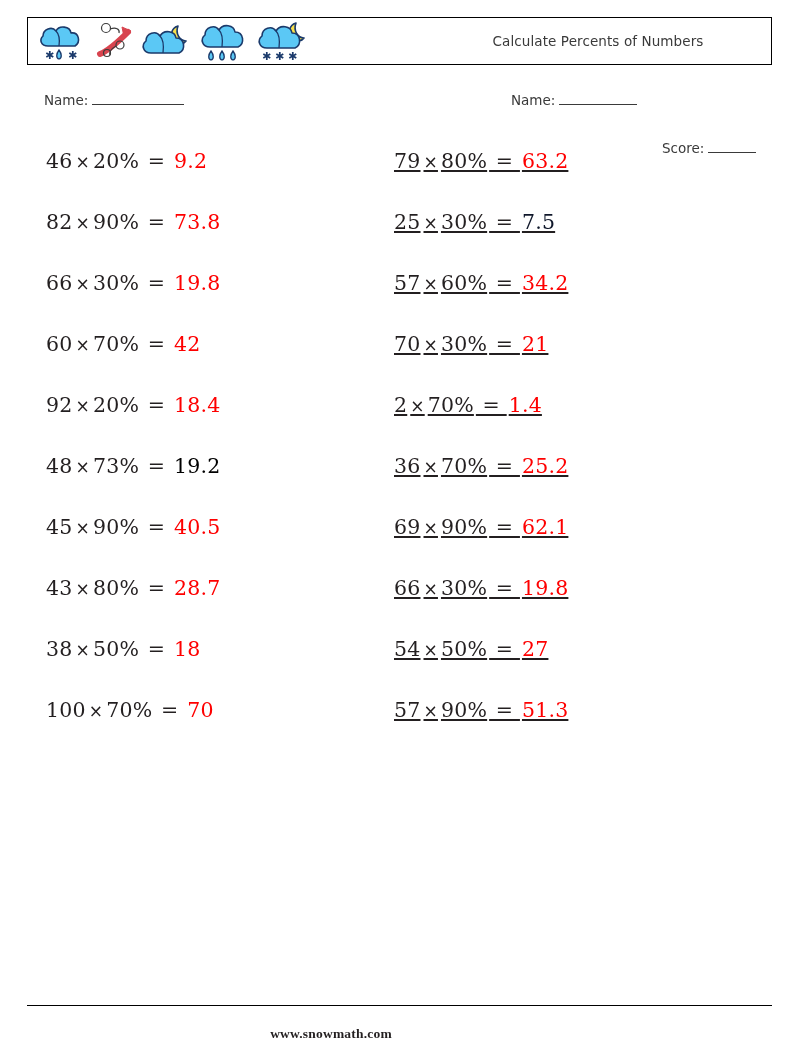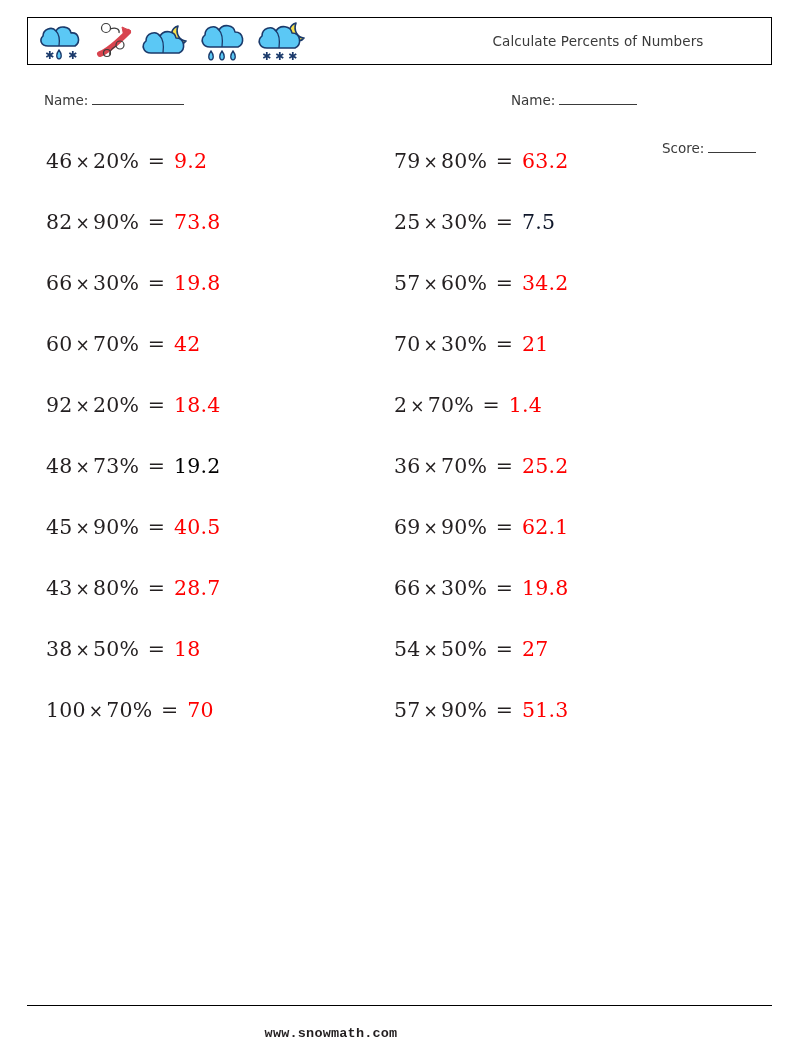--- a/index.html
+++ b/index.html
@@ -90,21 +90,21 @@
     position: absolute;
     left: 0;
     top: 139px;
     width: 794px;
   }
   .col {
     position: absolute;
     top: 0;
   }
   .col-left  { left: 46px;  width: 330px; }
-  .col-right { left: 394px; width: 330px; }
+  .col-right { left: 394px; width: 330px; text-decoration: underline; }
 
   .prob {
     height: 61px;
     line-height: 45px;
     font-family: "DejaVu Serif", "Liberation Serif", serif;
     font-size: 20.5px;
     color: #231f20;
     white-space: nowrap;
     letter-spacing: 0.2px;
   }
@@ -129,21 +129,21 @@
     top: 1005px;
     width: 745px;
     border-top: 1.7px solid #000000;
   }
   .footer-text {
     position: absolute;
     left: 0;
     top: 1026px;
     width: 662px;
     text-align: center;
-    font-family: Liberation Mono, monospace;
+    font-family: Liberation Serif, serif;
     font-size: 13.5px;
     font-weight: bold;
     color: #231f20;
     letter-spacing: 0.2px;
   }
 </style>
 </head>
 <body>
 
 <div class="page">

